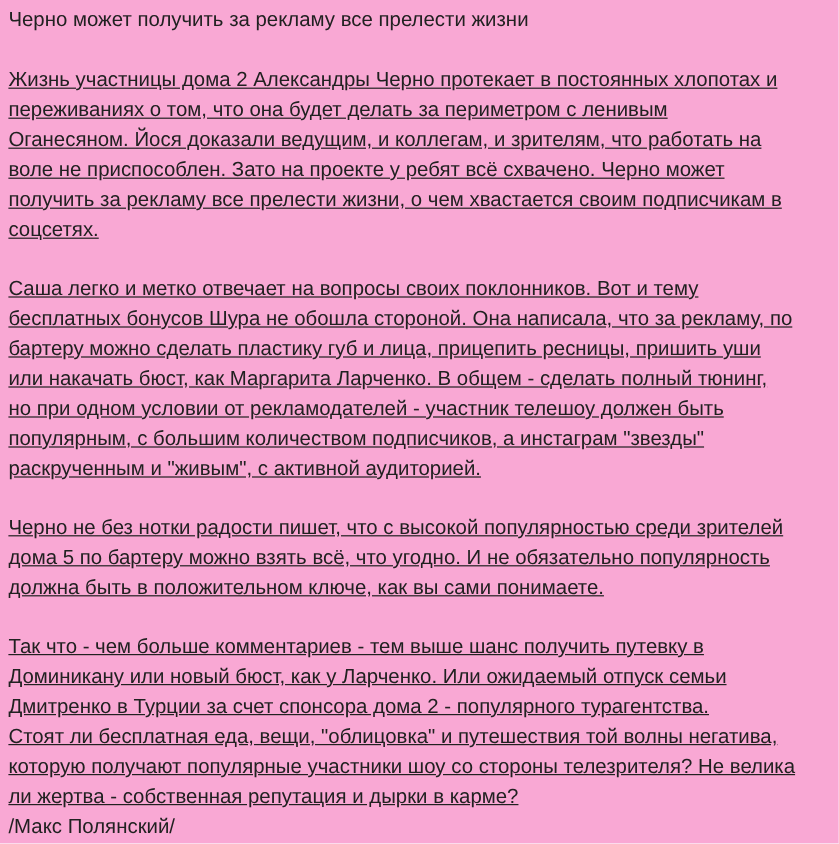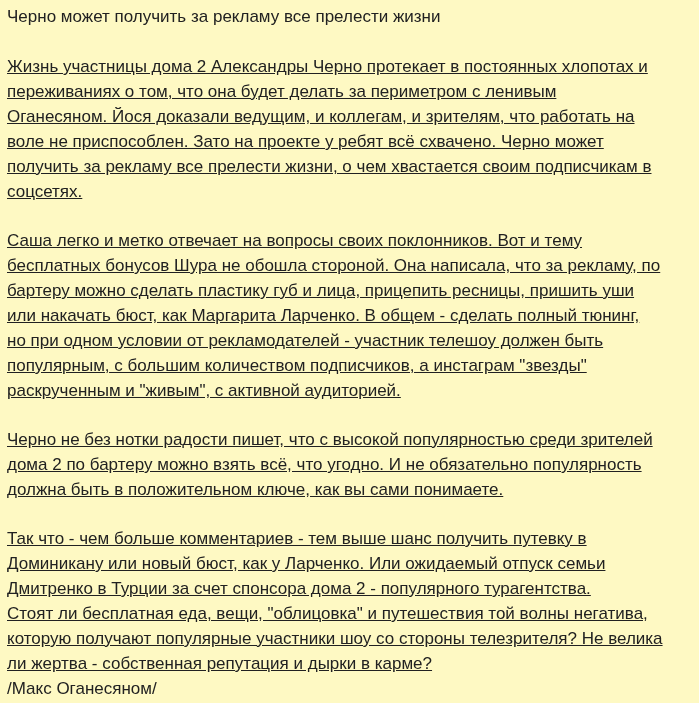--- a/index.html
+++ b/index.html
@@ -5,21 +5,21 @@
   html, body {
     margin: 0;
     padding: 0;
     background: #ffffff;
   }
   .page {
     position: relative;
     width: 699px;
     height: 703px;
     box-sizing: border-box;
-    background: #fef9c3;
+    background: #f9a8d4;
     color: #212121;
     font-family: "Liberation Sans", sans-serif;
     font-size: 17px;
     line-height: 25px;
     padding: 4px 0 0 7px;
     overflow: hidden;
   }
   .article-title {
     margin: 0 0 25px 0;
     font-size: 17px;
@@ -55,24 +55,24 @@
 
   <p class="article-paragraph">Саша легко и метко отвечает на вопросы своих поклонников. Вот и тему
 бесплатных бонусов Шура не обошла стороной. Она написала, что за рекламу, по
 бартеру можно сделать пластику губ и лица, прицепить ресницы, пришить уши
 или накачать бюст, как Маргарита Ларченко. В общем - сделать полный тюнинг,
 но при одном условии от рекламодателей - участник телешоу должен быть
 популярным, с большим количеством подписчиков, а инстаграм "звезды"
 раскрученным и "живым", с активной аудиторией.</p>
 
   <p class="article-paragraph">Черно не без нотки радости пишет, что с высокой популярностью среди зрителей
-дома 2 по бартеру можно взять всё, что угодно. И не обязательно популярность
+дома 5 по бартеру можно взять всё, что угодно. И не обязательно популярность
 должна быть в положительном ключе, как вы сами понимаете.</p>
 
   <p class="article-paragraph last">Так что - чем больше комментариев - тем выше шанс получить путевку в
 Доминикану или новый бюст, как у Ларченко. Или ожидаемый отпуск семьи
 Дмитренко в Турции за счет спонсора дома 2 - популярного турагентства.
 Стоят ли бесплатная еда, вещи, "облицовка" и путешествия той волны негатива,
 которую получают популярные участники шоу со стороны телезрителя? Не велика
 ли жертва - собственная репутация и дырки в карме?</p>
 
-  <p class="article-author">/Макс Оганесяном/</p>
+  <p class="article-author">/Макс Полянский/</p>
 </div>
 
 </body></html>

